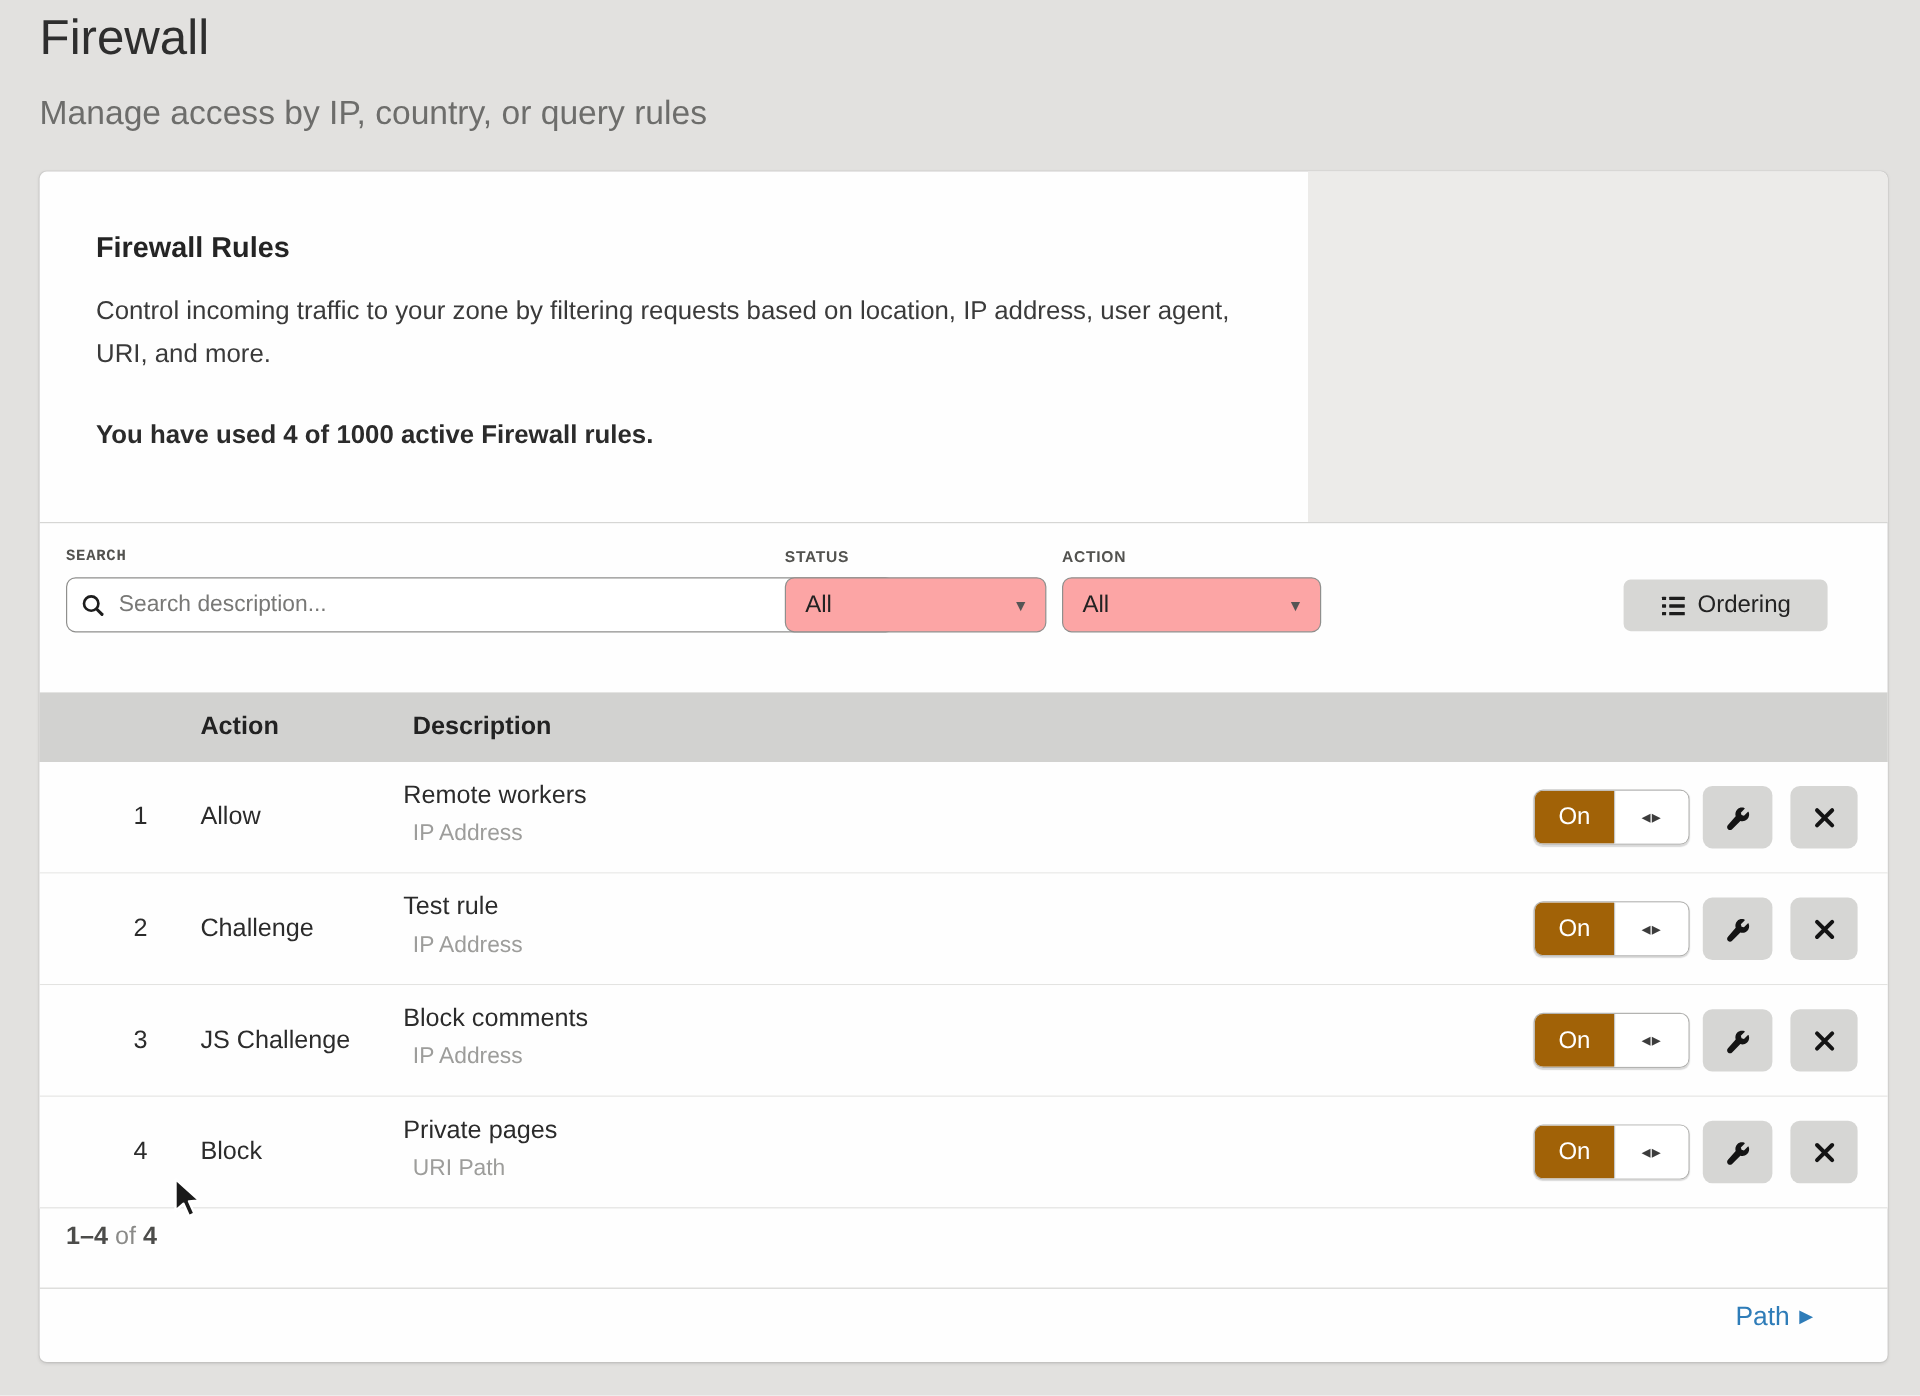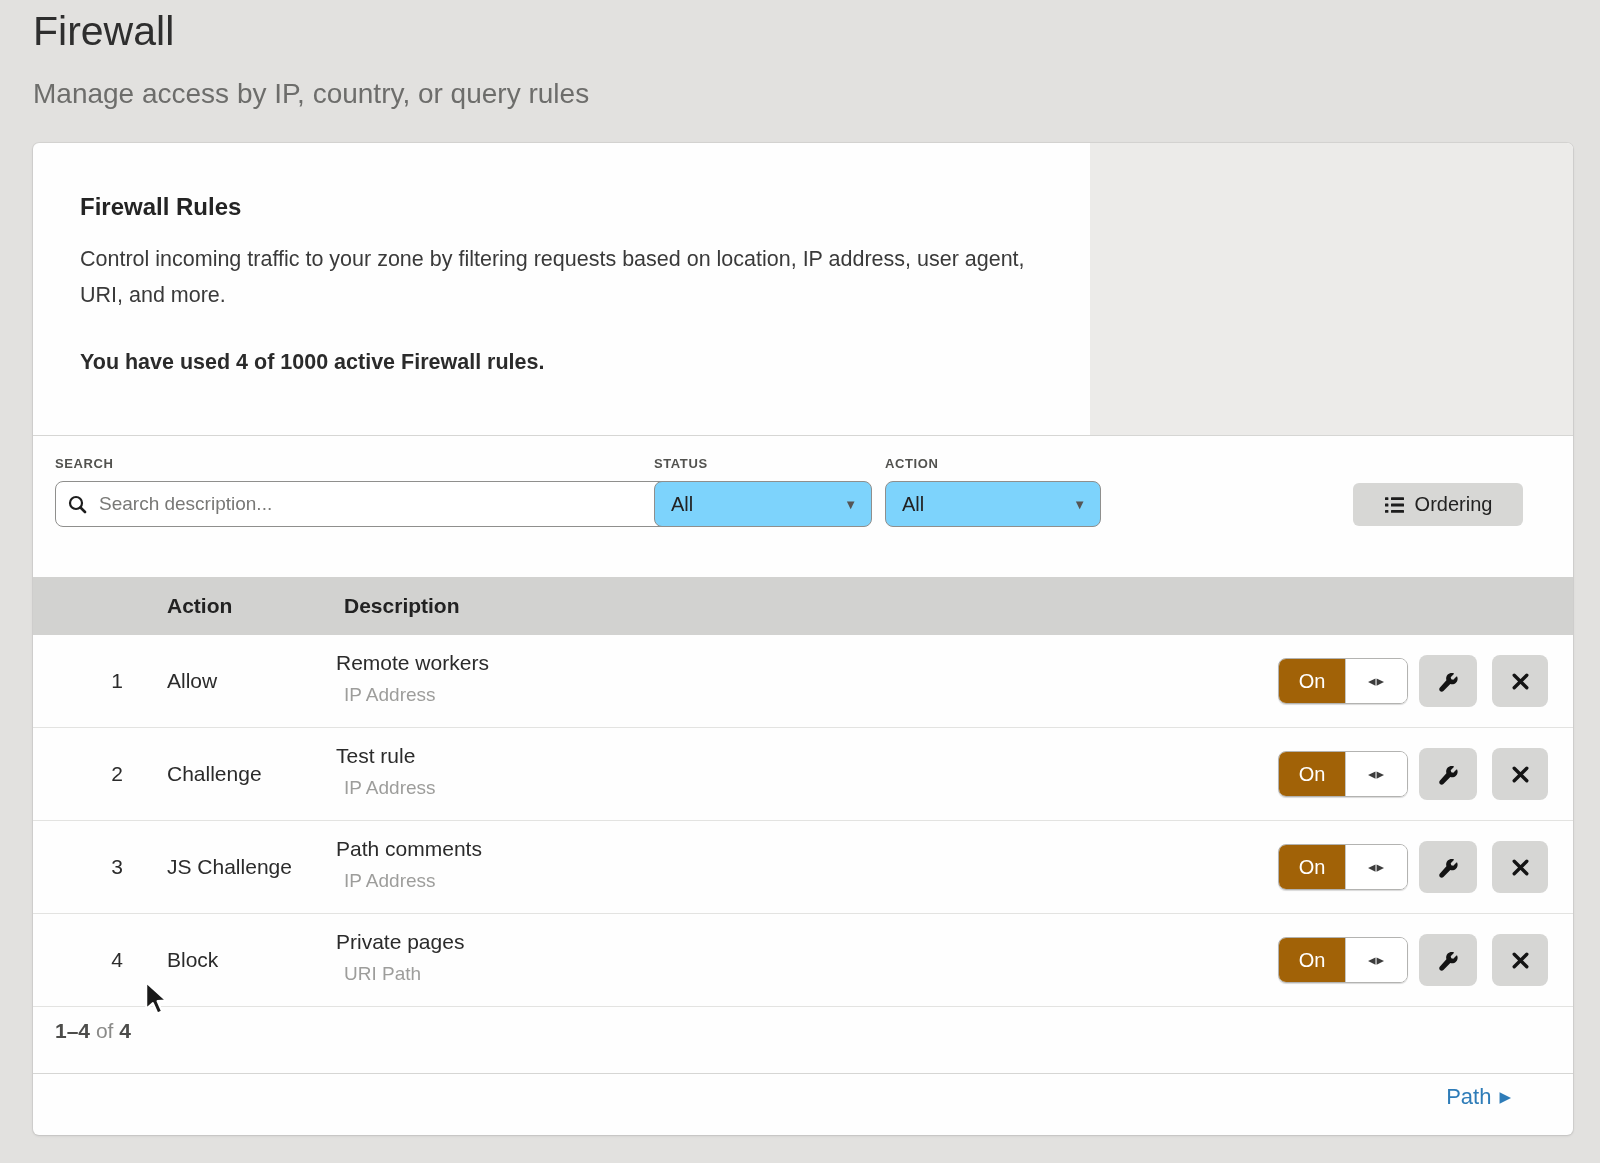--- a/index.html
+++ b/index.html
@@ -29,39 +29,39 @@
   .divider{position:absolute;left:0;right:0;height:1px;background:#d6d6d4;}
   .divider.top-section{top:292px;}
   .divider.above-help{top:930px;}
 
   .rules-title{position:absolute;left:47px;top:50px;font-size:24px;font-weight:700;color:#242424;}
   .rules-desc{position:absolute;left:47px;top:98px;width:950px;font-size:21.5px;line-height:36px;color:#3a3a3a;}
   .usage-text{position:absolute;left:47px;top:207px;font-size:21.5px;font-weight:700;color:#2b2b2b;}
 
   
   .filter-label{position:absolute;font-size:13px;font-weight:700;letter-spacing:.6px;color:#52524f;}
-  .lbl-search{left:22px;top:313px;}
+  .lbl-search{left:22px;top:313px;font-family:Liberation Mono, monospace;}
   .lbl-status{left:621px;top:313px;}
   .lbl-action{left:852px;top:313px;}
 
   .search-box{
     position:absolute;left:22px;top:338px;width:691px;height:46px;
     background:#fff;border:1px solid #8f8f8d;border-radius:8px;
     display:flex;align-items:center;box-sizing:border-box;padding:0 12px;
   }
   .search-box svg{flex:0 0 auto;margin-right:10px;}
   .search-box input{
     flex:1;border:none;outline:none;background:transparent;
     font-size:19px;color:#333;font-family:"Liberation Sans","DejaVu Sans",sans-serif;
   }
   .search-box input::placeholder{color:#79797 7;}
   .search-box input::-webkit-input-placeholder{color:#787876;}
 
   .dropdown{
-    position:absolute;top:338px;height:46px;background:#7dd3fc;
+    position:absolute;top:338px;height:46px;background:#fca5a5;
     border:1px solid #8f8f8d;border-radius:8px;box-sizing:border-box;
     display:flex;align-items:center;justify-content:space-between;
     padding:0 14px 0 16px;font-size:20px;color:#222;cursor:pointer;
   }
   .dd-status{left:621px;width:218px;}
   .dd-action{left:852px;width:216px;}
   .caret{font-size:13px;color:#555;}
 
   .ordering-btn{
     position:absolute;left:1320px;top:340px;width:170px;height:43px;
@@ -219,21 +219,21 @@
         <button class="icon-btn btn-close">
           <svg width="21" height="21" viewBox="0 0 20 20">
               <path d="M4 4 L16 16 M16 4 L4 16" stroke="#141414" stroke-width="3.2" stroke-linecap="round"></path>
             </svg>
         </button>
       </div>
 
       <div class="rule-row">
         <span class="row-number">3</span>
         <span class="row-action">JS Challenge</span>
-        <span class="row-desc-title">Path comments</span>
+        <span class="row-desc-title">Block comments</span>
         <span class="row-desc-sub">IP Address</span>
         <div class="toggle">
           <div class="toggle-on">On</div>
           <div class="toggle-handle">
               <span>◂▸</span>
             </div>
         </div>
         <button class="icon-btn btn-wrench">
           <svg width="23" height="23" viewBox="0 0 24 24">
               <path fill="#141414" d="M3.1 18.3c-1 1-1 2.6 0 3.6s2.6 1 3.6 0l7.2-7.2c2 .6 4.3.2 5.9-1.4 1.7-1.7 2.2-4.2 1.3-6.3-.1-.3-.5-.4-.8-.1l-3.3 3.3-2.1-.6-.6-2.1 3.3-3.3c.2-.2.1-.7-.2-.8-2.1-.8-4.6-.4-6.2 1.3-1.6 1.6-2 3.9-1.4 5.9L3.1 18.3z"></path>

